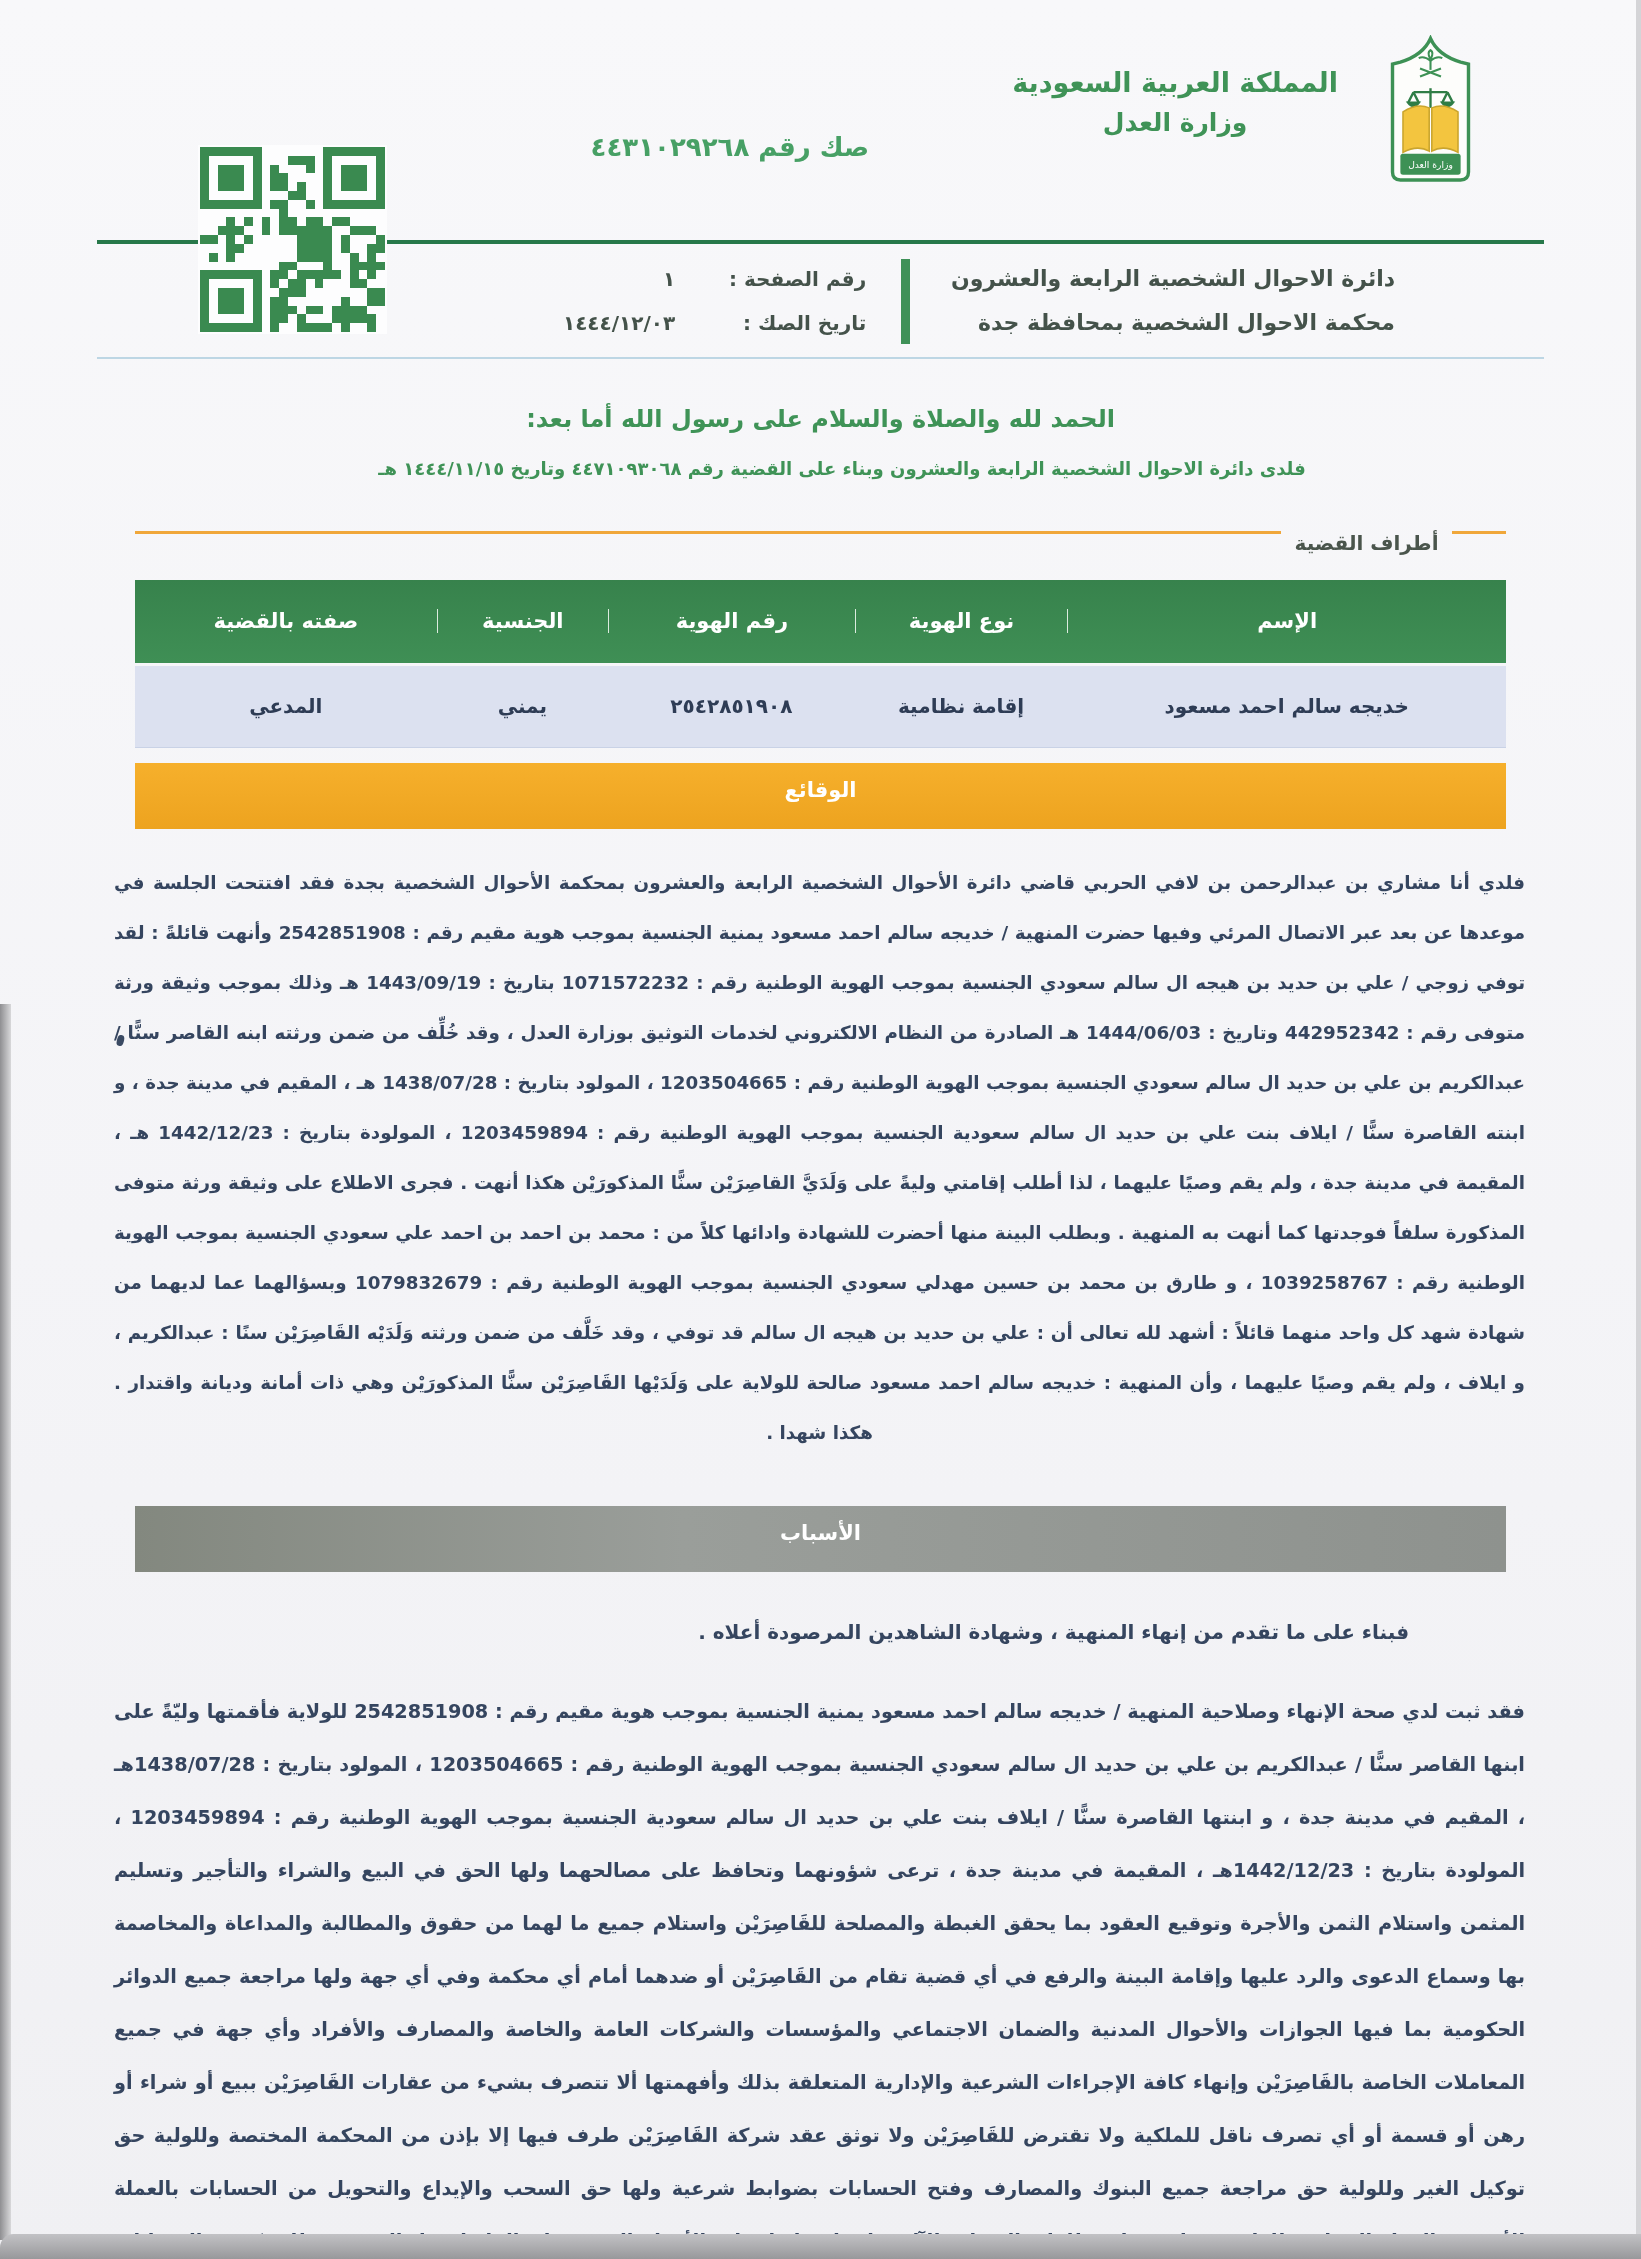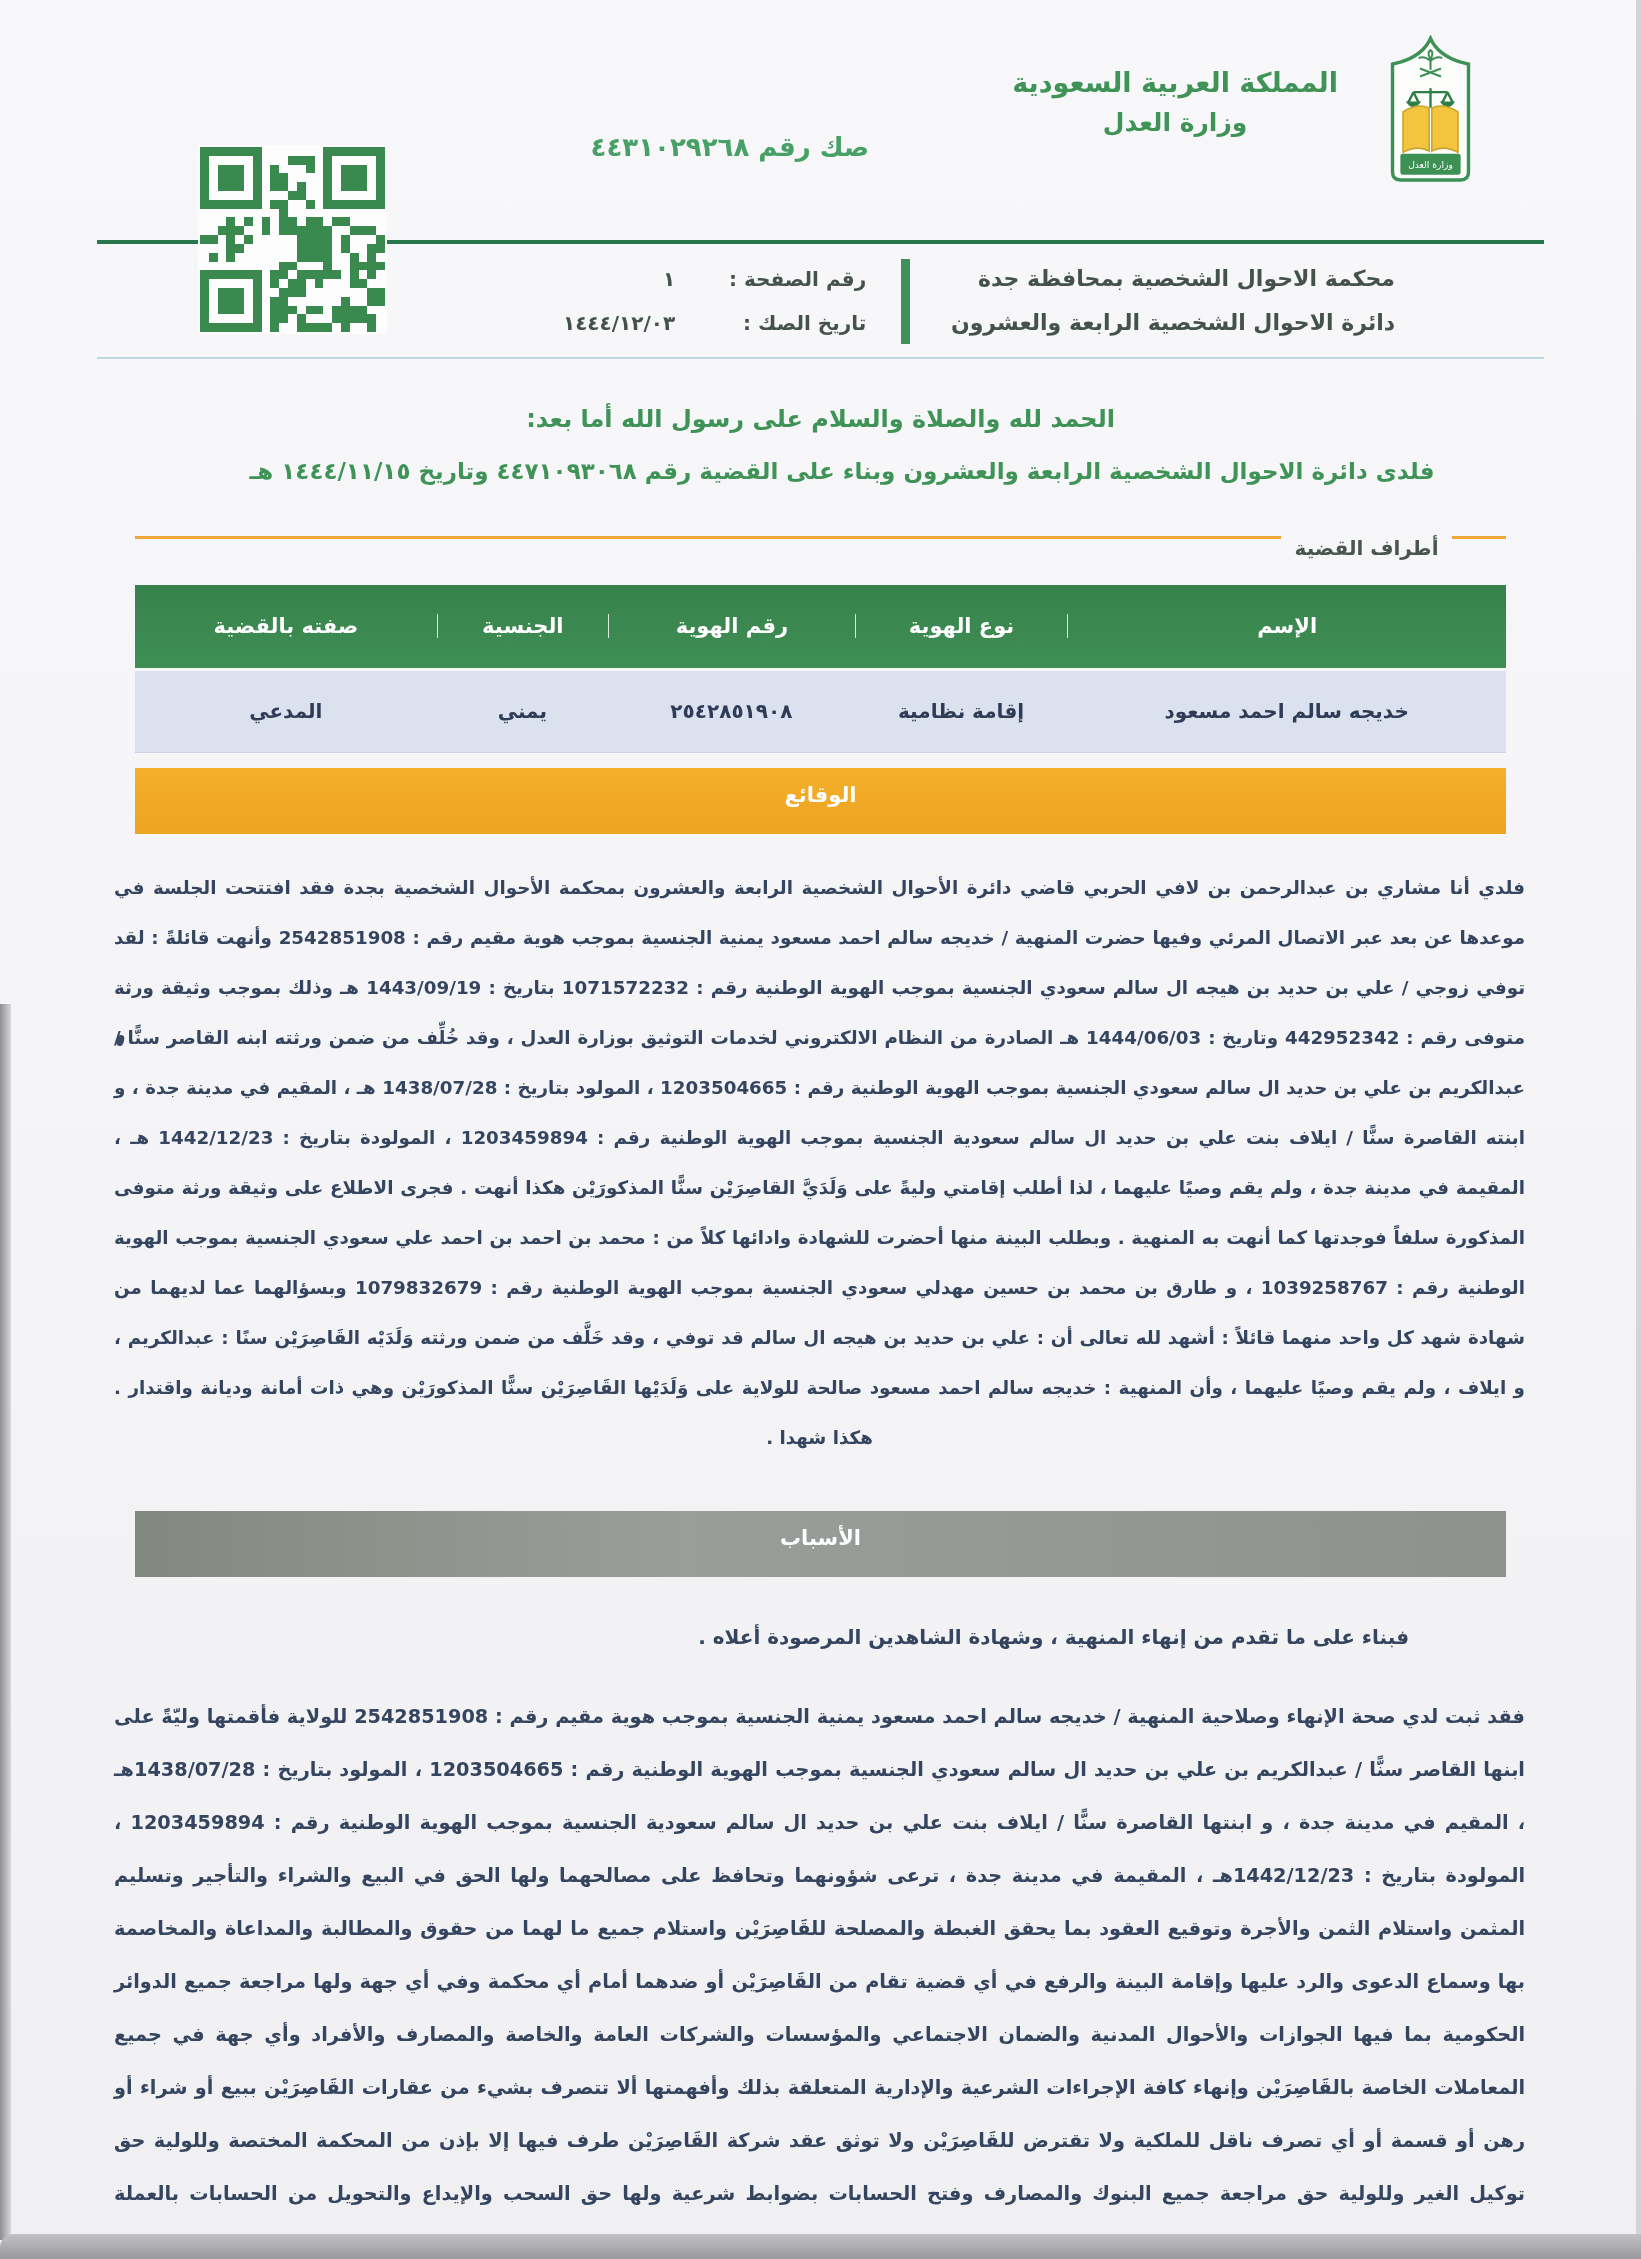--- a/index.html
+++ b/index.html
@@ -29,21 +29,21 @@
   .v-bar{width:8.7px;height:85px;background:#3f9158;margin:0 41px 0 35px;flex:0 0 auto;}
   .page-date{font-size:20px;font-weight:bold;color:#44524a;line-height:44px;}
   .pd-row{display:flex;}
   .pd-label{min-width:145px;}
   .pd-value{margin-right:46px;direction:rtl;}
   .blue-line{height:1.9px;background:#bdd6e4;margin:3.9px 97px 0 97px;}
 
   
   .preamble{margin-top:46px;text-align:center;color:#3f9357;font-weight:bold;}
   .preamble .p1{font-size:24px;}
-  .preamble .p2{font-size:23px;margin-top:25px;padding-left:43px;}
+  .preamble .p2{font-size:18px;margin-top:25px;padding-left:43px;}
 
   
   .section-label-row{display:flex;margin:52px 135px 0 135px;}
   .dash{width:54px;height:2.9px;background:#f0a73a;flex:0 0 auto;}
   .section-label{margin:0 13.5px;font-size:20px;font-weight:bold;color:#4a554c;white-space:nowrap;}
   .long-rule{flex:1;height:2.9px;background:#f0a73a;}
 
   .tbl{margin:25px 135px 0 135px;}
   .tbl-header{display:flex;background:linear-gradient(180deg,#37824c,#3f8f55);height:83px;
         align-items:center;text-align:center;color:#ffffff;font-weight:bold;font-size:21px;}
@@ -120,22 +120,22 @@
     <svg viewBox="0 0 21 21" shape-rendering="crispEdges">
       <path fill="#3a8a50" fill-rule="evenodd" d="M0 0h7v7H0z M1 1h5v5H1z M2 2h3v3H2z
                M14 0h7v7h-7z M15 1h5v5h-5z M16 2h3v3h-3z
                M0 14h7v7H0z M1 15h5v5H1z M2 16h3v3H2z"></path>
       <path id="qr-modules" fill="#3a8a50" d="M10 1h1v1h-1zM11 1h1v1h-1zM12 1h1v1h-1zM8 2h1v1h-1zM12 2h1v1h-1zM8 3h1v1h-1zM9 3h1v1h-1zM8 4h1v1h-1zM9 4h1v1h-1zM11 4h1v1h-1zM10 5h1v1h-1zM11 5h1v1h-1zM8 6h1v1h-1zM9 6h1v1h-1zM12 6h1v1h-1zM9 7h1v1h-1zM3 8h1v1h-1zM5 8h1v1h-1zM7 8h1v1h-1zM9 8h1v1h-1zM10 8h1v1h-1zM12 8h1v1h-1zM13 8h1v1h-1zM15 8h1v1h-1zM16 8h1v1h-1zM2 9h1v1h-1zM3 9h1v1h-1zM4 9h1v1h-1zM7 9h1v1h-1zM9 9h1v1h-1zM10 9h1v1h-1zM11 9h1v1h-1zM12 9h1v1h-1zM13 9h1v1h-1zM14 9h1v1h-1zM17 9h1v1h-1zM18 9h1v1h-1zM19 9h1v1h-1zM0 10h1v1h-1zM1 10h1v1h-1zM3 10h1v1h-1zM5 10h1v1h-1zM11 10h1v1h-1zM12 10h1v1h-1zM13 10h1v1h-1zM14 10h1v1h-1zM16 10h1v1h-1zM20 10h1v1h-1zM3 11h1v1h-1zM4 11h1v1h-1zM11 11h1v1h-1zM12 11h1v1h-1zM13 11h1v1h-1zM14 11h1v1h-1zM16 11h1v1h-1zM19 11h1v1h-1zM20 11h1v1h-1zM1 12h1v1h-1zM3 12h1v1h-1zM11 12h1v1h-1zM12 12h1v1h-1zM13 12h1v1h-1zM14 12h1v1h-1zM17 12h1v1h-1zM19 12h1v1h-1zM9 13h1v1h-1zM10 13h1v1h-1zM14 13h1v1h-1zM17 13h1v1h-1zM18 13h1v1h-1zM19 13h1v1h-1zM20 13h1v1h-1zM8 14h1v1h-1zM9 14h1v1h-1zM11 14h1v1h-1zM12 14h1v1h-1zM13 14h1v1h-1zM14 14h1v1h-1zM15 14h1v1h-1zM17 14h1v1h-1zM19 14h1v1h-1zM8 15h1v1h-1zM10 15h1v1h-1zM11 15h1v1h-1zM13 15h1v1h-1zM17 15h1v1h-1zM18 15h1v1h-1zM9 16h1v1h-1zM10 16h1v1h-1zM11 16h1v1h-1zM19 16h1v1h-1zM20 16h1v1h-1zM8 17h1v1h-1zM9 17h1v1h-1zM16 17h1v1h-1zM19 17h1v1h-1zM20 17h1v1h-1zM8 18h1v1h-1zM9 18h1v1h-1zM10 18h1v1h-1zM12 18h1v1h-1zM13 18h1v1h-1zM15 18h1v1h-1zM16 18h1v1h-1zM17 18h1v1h-1zM18 18h1v1h-1zM8 19h1v1h-1zM9 19h1v1h-1zM11 19h1v1h-1zM15 19h1v1h-1zM16 19h1v1h-1zM17 19h1v1h-1zM18 19h1v1h-1zM19 19h1v1h-1zM8 20h1v1h-1zM11 20h1v1h-1zM12 20h1v1h-1zM13 20h1v1h-1zM14 20h1v1h-1zM16 20h1v1h-1zM19 20h1v1h-1z"></path>
     </svg>
   </div>
 
   <div class="court-band">
     <div class="court-names">
+      <div>دائرة الاحوال الشخصية الرابعة والعشرون</div>
       <div>محكمة الاحوال الشخصية بمحافظة جدة</div>
-      <div>دائرة الاحوال الشخصية الرابعة والعشرون</div>
     </div>
     <div class="v-bar"></div>
     <div class="page-date">
       <div class="pd-row">
         <span class="pd-label">رقم الصفحة :</span>
         <span class="pd-value">١</span>
       </div>
       <div class="pd-row">
         <span class="pd-label">تاريخ الصك :</span>
         <span class="pd-value">١٤٤٤/١٢/٠٣</span>

